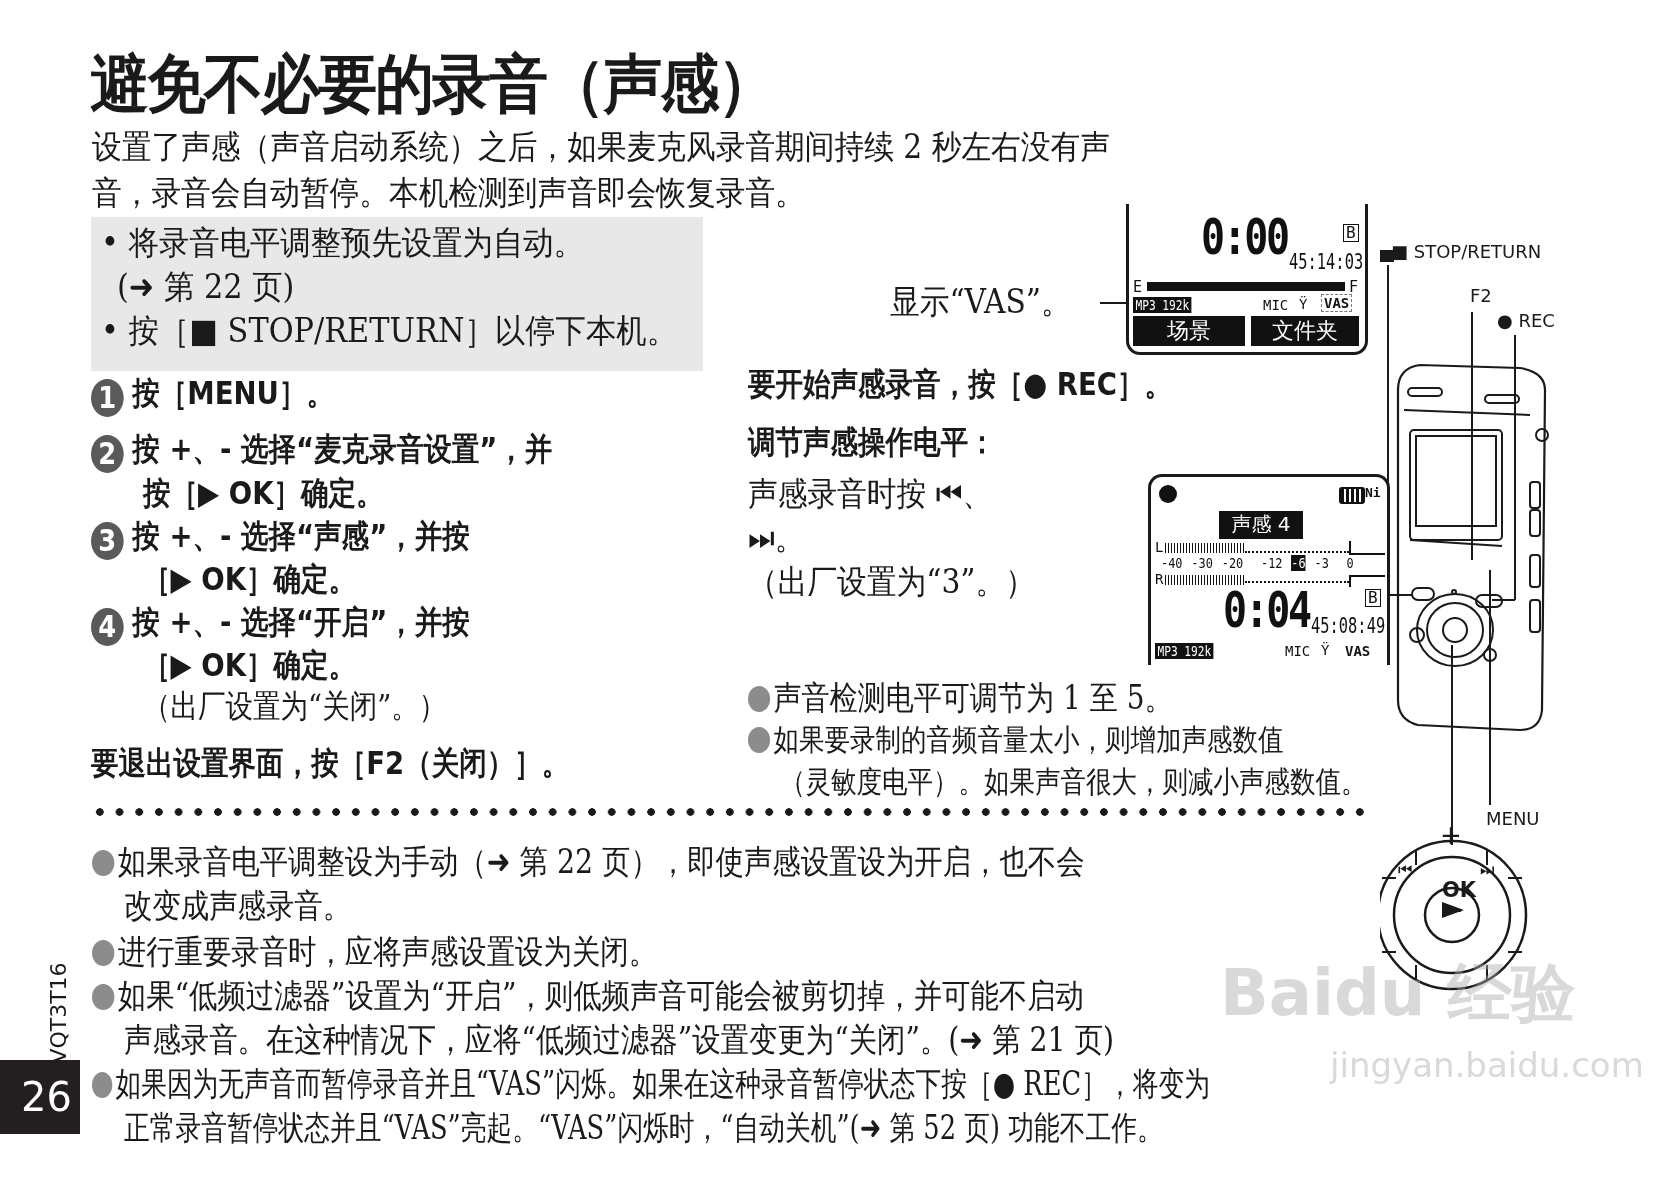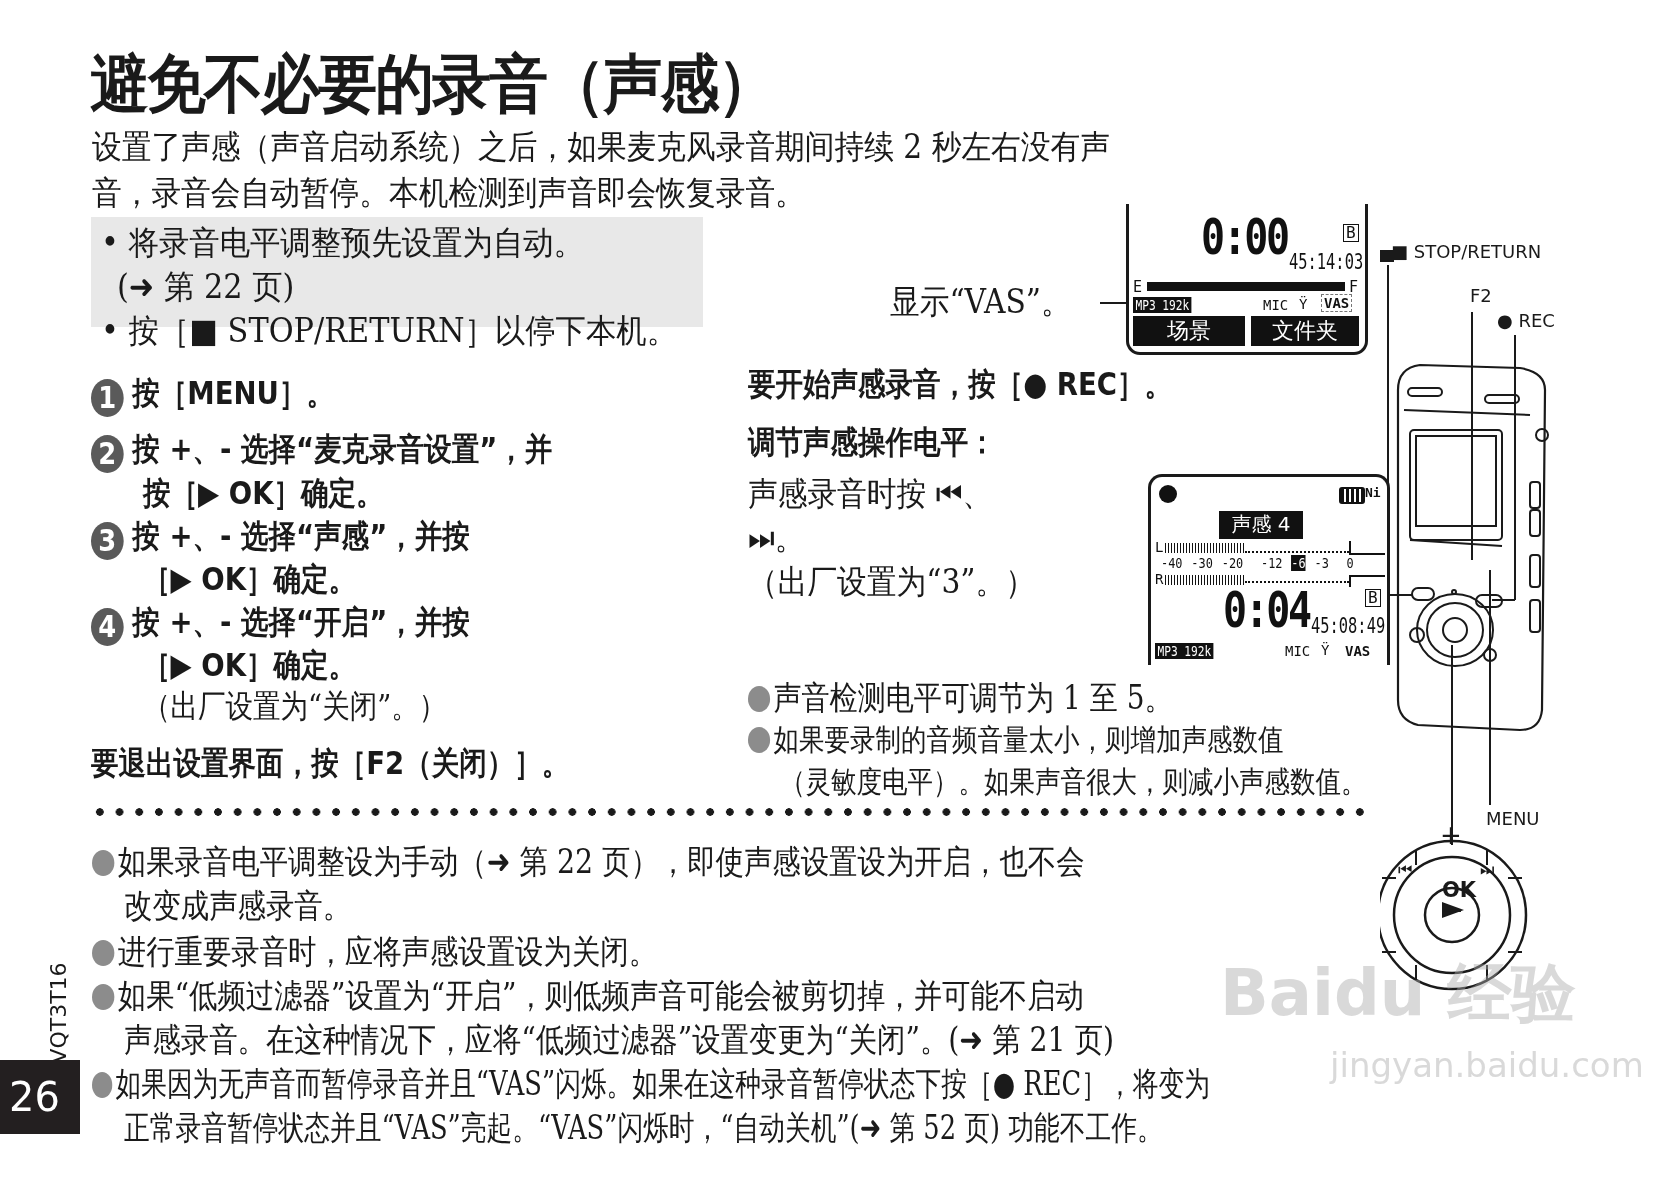--- a/index.html
+++ b/index.html
@@ -3,41 +3,41 @@
 <meta charset="utf-8">
 <style>
   html, body { margin:0; padding:0; background:#ffffff; }
   body { width:1678px; height:1191px; position:relative; overflow:hidden; color:#1a1a1a;
          font-family:"DejaVu Serif","Liberation Serif",serif; }
   .abs { position:absolute; }
   .title { left:90px; top:52px; font-family:"DejaVu Sans","Liberation Sans",sans-serif;
            font-size:64px; font-weight:bold; letter-spacing:-2px; line-height:1; transform:scaleX(0.92); transform-origin:left; white-space:nowrap; }
   .intro { left:92px; top:124px; font-size:33px; line-height:46px; width:1260px; letter-spacing:0; transform:scaleX(0.9); transform-origin:left; }
   .intro div { white-space:nowrap; }
-  .prebox { left:91px; top:217px; width:612px; height:110px; background:#e8e8e8; }
+  .prebox { left:91px; top:217px; width:612px; height:154px; background:#e8e8e8; }
   .prebox .line { position:absolute; left:10px; font-size:33px; white-space:nowrap; transform:scaleX(0.92); transform-origin:left; }
   .steps { left:91px; top:372px; font-family:"DejaVu Sans","Liberation Sans",sans-serif; font-weight:bold; }
   .step { position:absolute; white-space:nowrap; font-size:32px; transform:scaleX(0.86); transform-origin:left; }
   .num { display:inline-block; width:38px; height:38px; border-radius:50%; background:#5a5a5a; color:#fff;
          font-size:30px; line-height:38px; text-align:center; margin-right:10px; vertical-align:-4px; }
   .sub { font-family:"DejaVu Serif","Liberation Serif",serif; font-weight:normal; }
   .heading2 { font-family:"DejaVu Sans","Liberation Sans",sans-serif; font-weight:bold; font-size:32px; white-space:nowrap; transform:scaleX(0.86); transform-origin:left; }
   .body33 { font-size:33px; white-space:nowrap; transform:scaleX(0.9); transform-origin:left; }
   .dot { display:inline-block; width:26px; height:26px; border-radius:50%; background:#8c8c8c; margin-right:4px; vertical-align:-3px; }
   .bull { font-size:30px; white-space:nowrap; transform:scaleX(0.85); transform-origin:left; }
   .dots { left:90px; top:806px; width:1280px; height:12px;
           background-image:radial-gradient(circle, #1a1a1a 3.5px, transparent 4px);
           background-size:19.7px 12px; background-repeat:repeat-x; }
   .notes { left:92px; top:840px; }
   .note { position:absolute; font-size:33px; white-space:nowrap; transform:scaleX(0.86); transform-origin:left; }
   .side-code { left:38px; top:955px; width:40px; height:115px; }
   .side-code span { position:absolute; left:50%; top:50%; transform:translate(-50%,-50%) rotate(-90deg);
                     font-family:"DejaVu Sans","Liberation Sans",sans-serif; font-size:22px; white-space:nowrap; }
   .page-num { left:0; top:1060px; width:80px; height:74px; background:#231f20; color:#fff;
-              font-family:"DejaVu Sans","Liberation Sans",sans-serif; font-size:40px; line-height:74px; text-align:right; padding-right:20px; box-sizing:border-box; }
+              font-family:"DejaVu Sans","Liberation Sans",sans-serif; font-size:40px; line-height:74px; text-align:right; padding-right:8px; box-sizing:border-box; }
   
   .lcd { border:3px solid #1a1a1a; border-radius:14px; background:#fff; font-family:"DejaVu Sans Mono","Liberation Mono",monospace; color:#111; overflow:hidden; }
   .lcd1 { left:1126px; top:204px; width:236px; height:148px; border-top:none; border-radius:0 0 14px 14px; }
   .lcd2 { left:1124px; top:474px; width:236px; height:188px; border-bottom:none; border-radius:14px 14px 0 0;margin-left:24px; }
   .lcd .t { position:absolute; white-space:nowrap; }
   .inv { background:#111; color:#fff; }
   .lbl-sans { font-family:"DejaVu Sans","Liberation Sans",sans-serif; font-size:18px; position:absolute; white-space:nowrap; color:#1a1a1a; }
   .watermark { left:1220px; top:950px; font-family:"DejaVu Sans","Liberation Sans",sans-serif; font-size:64px; color:rgba(170,170,170,0.45); font-weight:bold; white-space:nowrap; }
   .watermark2 { left:1330px; top:1045px; font-family:"DejaVu Sans","Liberation Sans",sans-serif; font-size:34px; color:rgba(170,170,170,0.45); white-space:nowrap; }
 </style>

